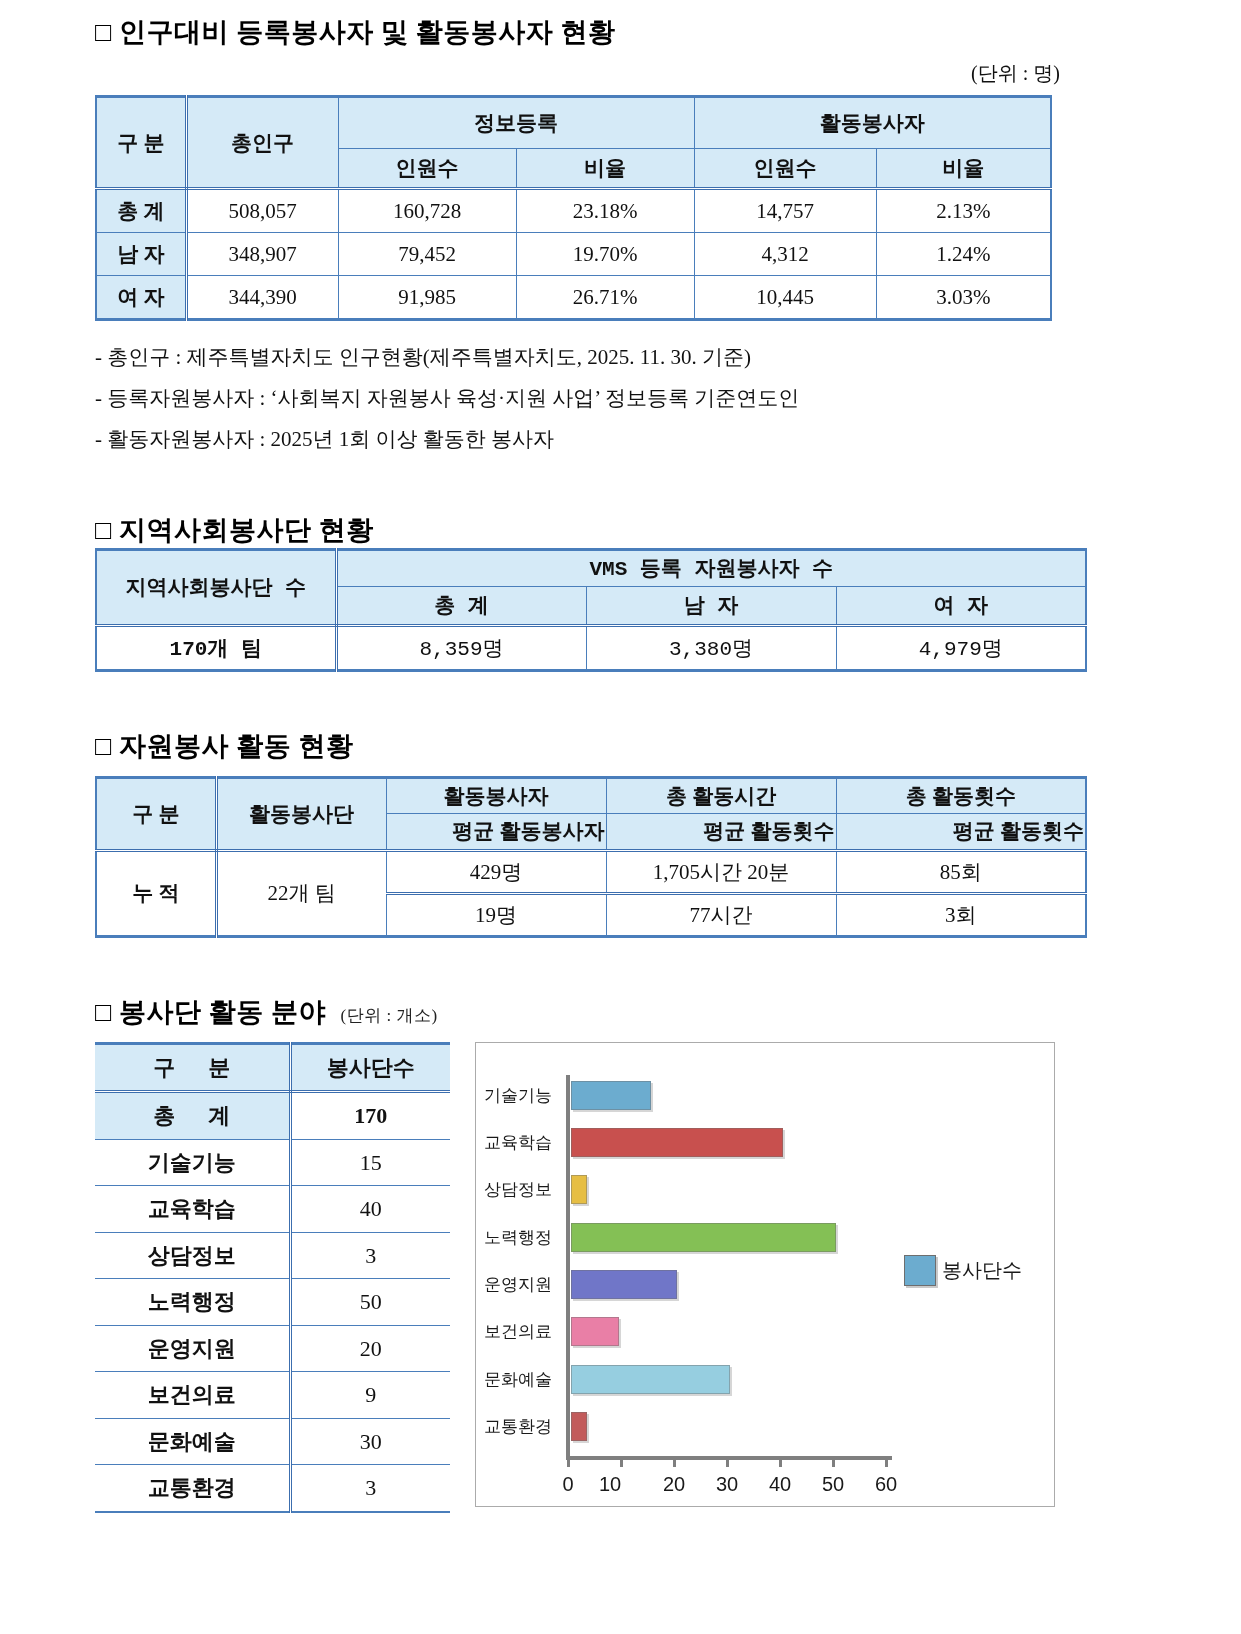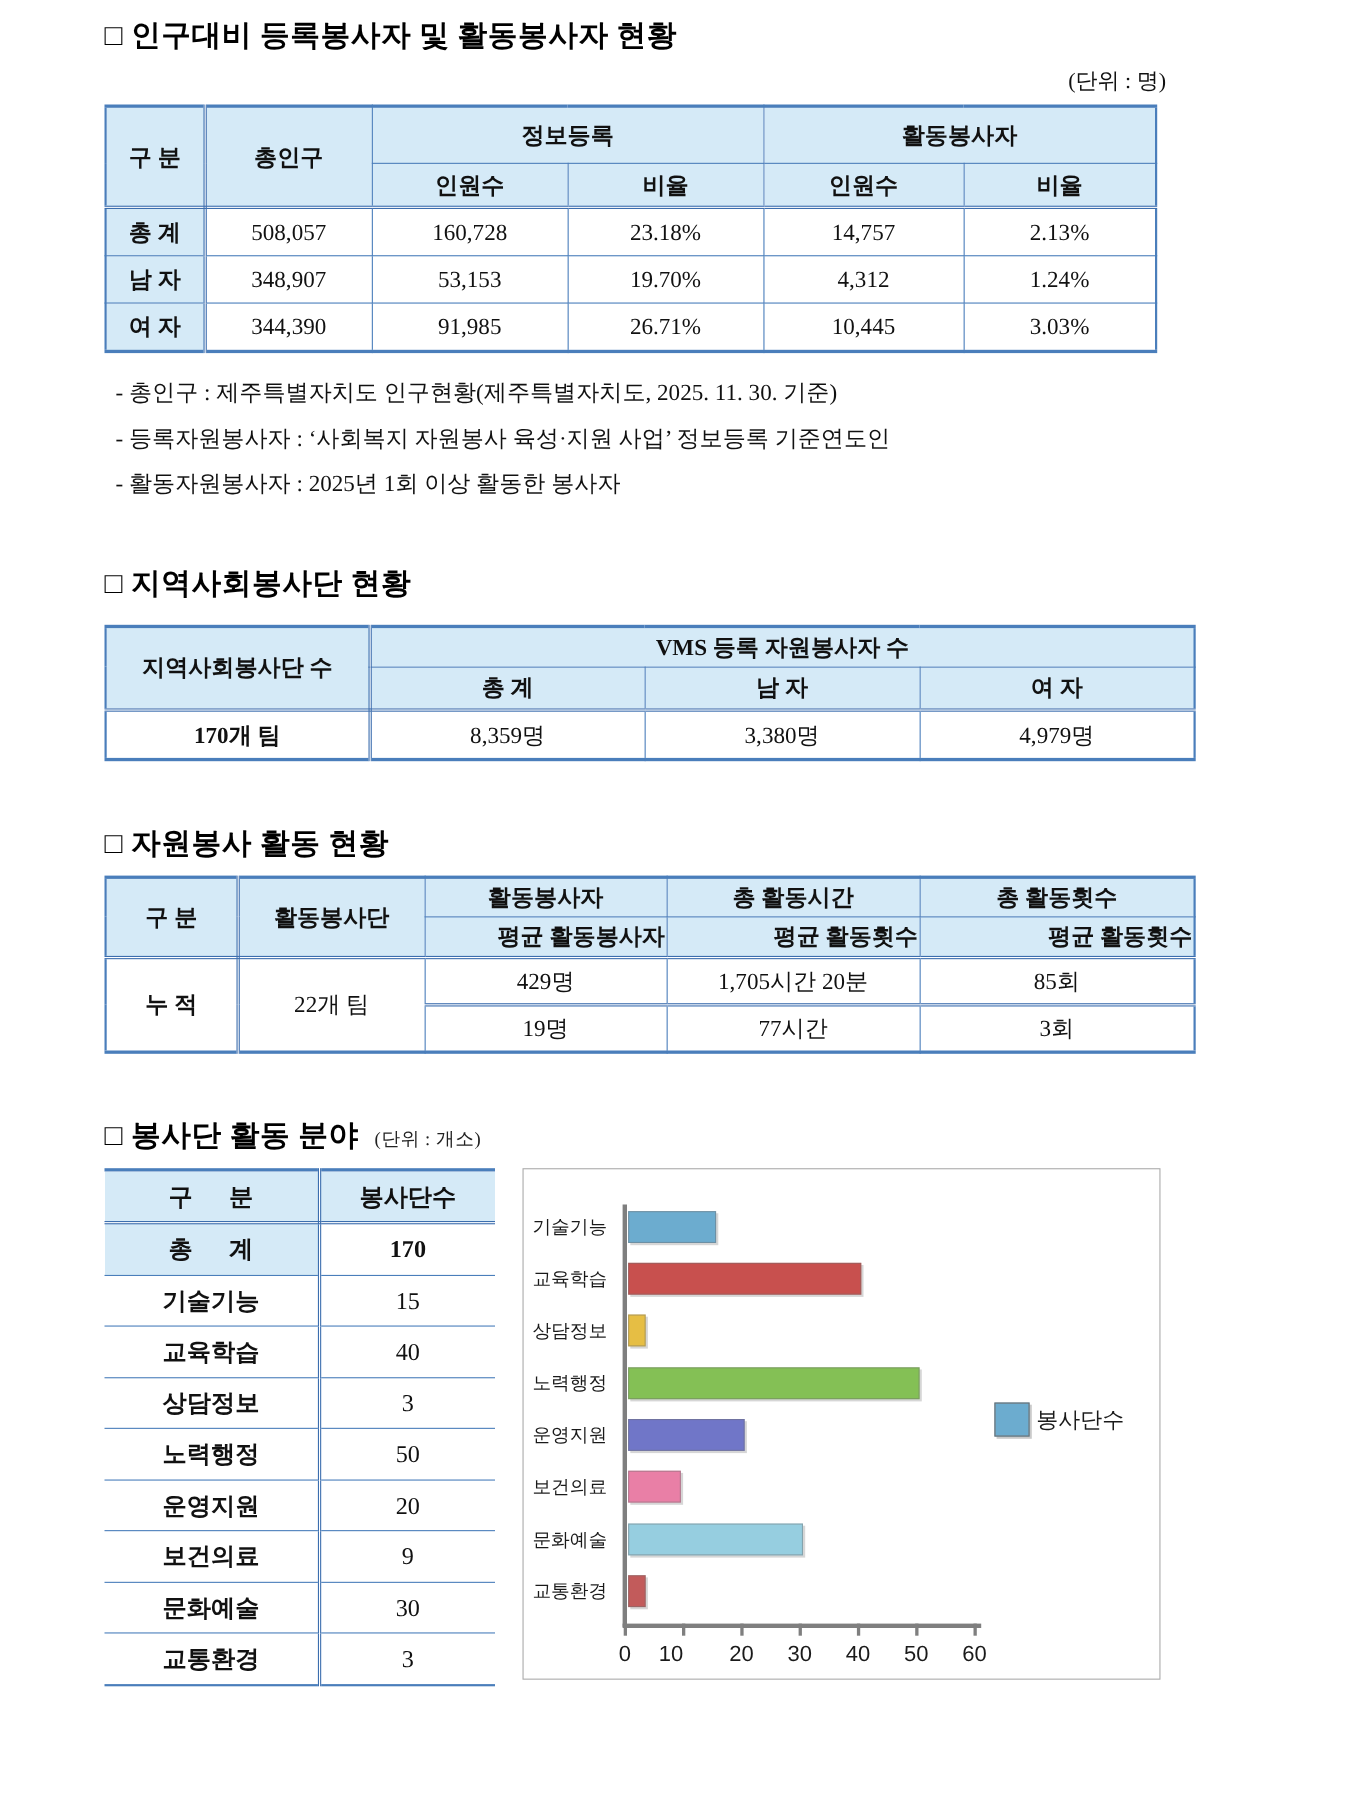--- a/index.html
+++ b/index.html
@@ -34,27 +34,27 @@
   
   table.t1 { width:955px; margin-top:8px;
     border-top:3px solid #4a7ebb; border-bottom:3px solid #4a7ebb;
     border-left:2px solid #4a7ebb; border-right:2px solid #4a7ebb; }
   table.t1 tr.h1 td { height:48px; }
   table.t1 tr.h2 td { height:36px; }
   table.t1 tr.bd td { height:40px; }
 
   
   .notes { margin-top:16px; font-size:21px; line-height:1.95; }
-  .notes .line { white-space:pre;margin-left:10px; }
+  .notes .line { white-space:pre; }
   .notes .indent { padding-left:250px; }
 
   
-  table.t2 { width:990px; margin-top:20px;
+  table.t2 { width:990px; 
     border-top:3px solid #4a7ebb; border-bottom:3px solid #4a7ebb;
-    border-left:2px solid #4a7ebb; border-right:2px solid #4a7ebb; }
+    border-left:2px solid #4a7ebb; border-right:2px solid #4a7ebb;font-family:Liberation Mono, monospace; }
   table.t2 tr.h1 td { height:33px; }
   table.t2 tr.h2 td { height:35px; }
   table.t2 tr.bd td { height:40px; }
 
   
   table.t3 { width:990px; margin-top:12px;
     border-top:3px solid #4a7ebb; border-bottom:3px solid #4a7ebb;
     border-left:2px solid #4a7ebb; border-right:2px solid #4a7ebb; }
   table.t3 tr.h1 td { height:32px; }
   table.t3 tr.h2 td { height:33px;text-align:right; }
@@ -124,21 +124,21 @@
       <td class="blue b dbl-right">총 계</td>
       <td>508,057</td>
       <td>160,728</td>
       <td>23.18%</td>
       <td>14,757</td>
       <td>2.13%</td>
     </tr>
     <tr class="bd">
       <td class="blue b dbl-right">남 자</td>
       <td>348,907</td>
-      <td>53,153</td>
+      <td>79,452</td>
       <td>19.70%</td>
       <td>4,312</td>
       <td>1.24%</td>
     </tr>
     <tr class="bd">
       <td class="blue b dbl-right">여 자</td>
       <td>344,390</td>
       <td>91,985</td>
       <td>26.71%</td>
       <td>10,445</td>

